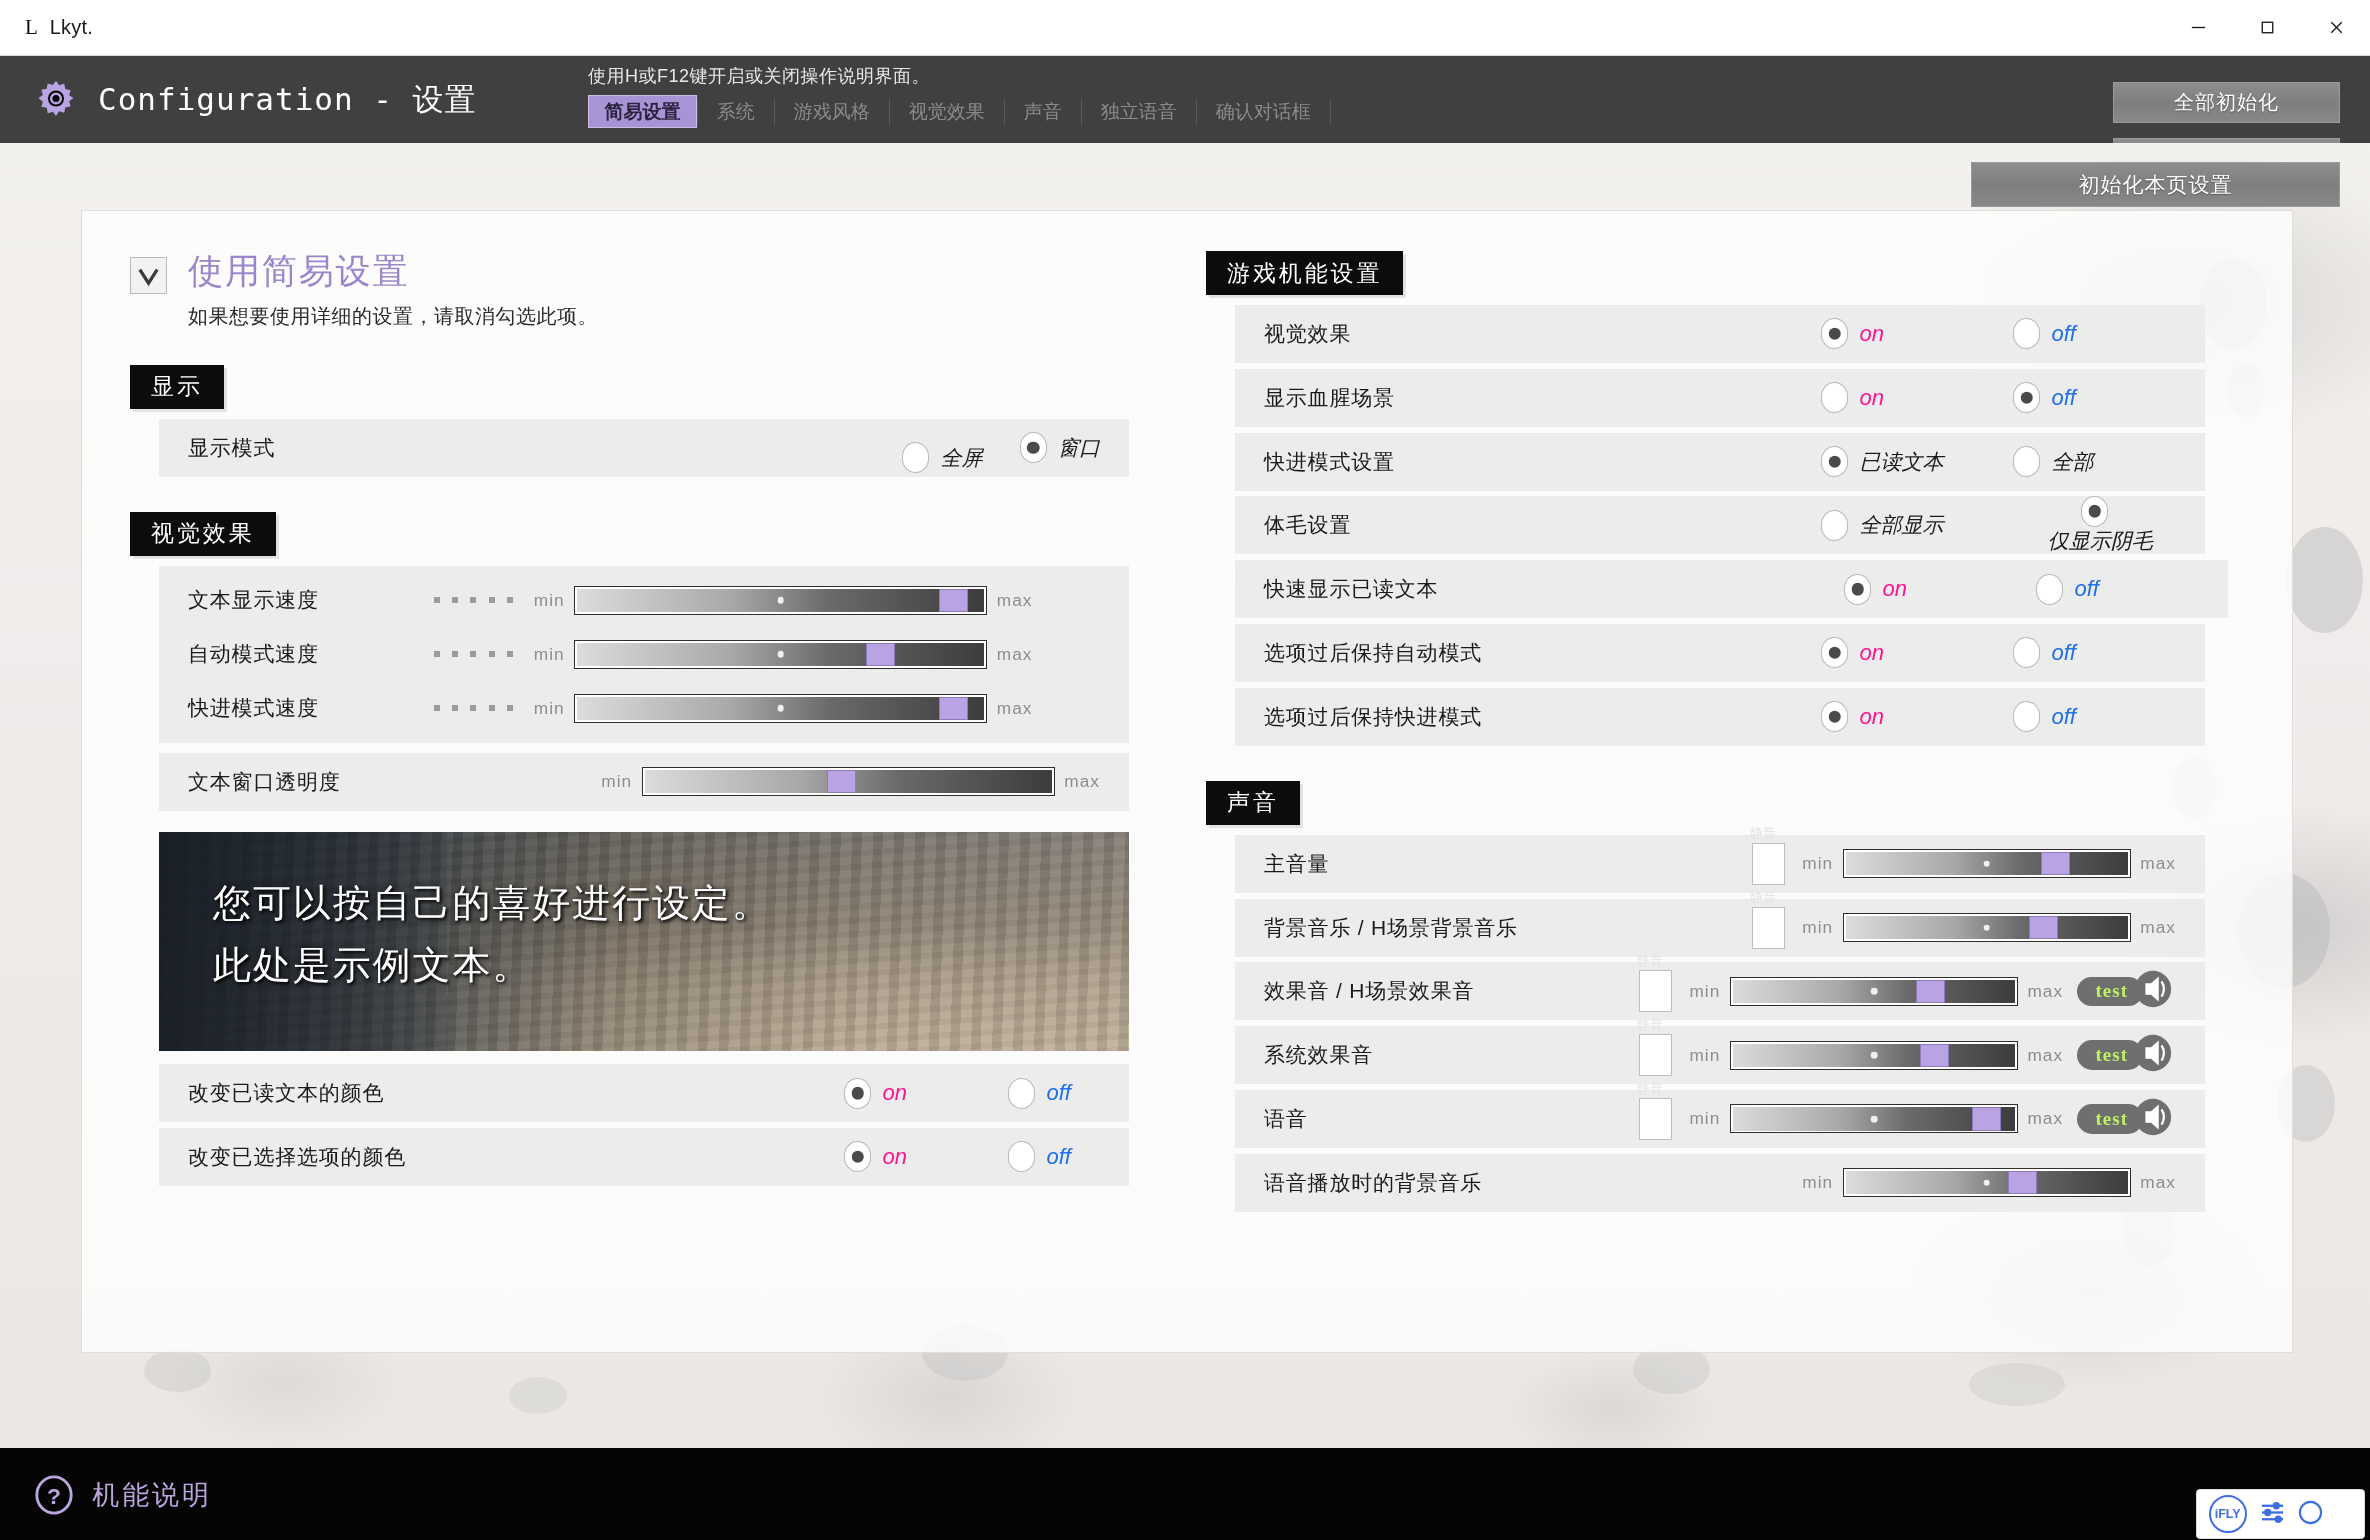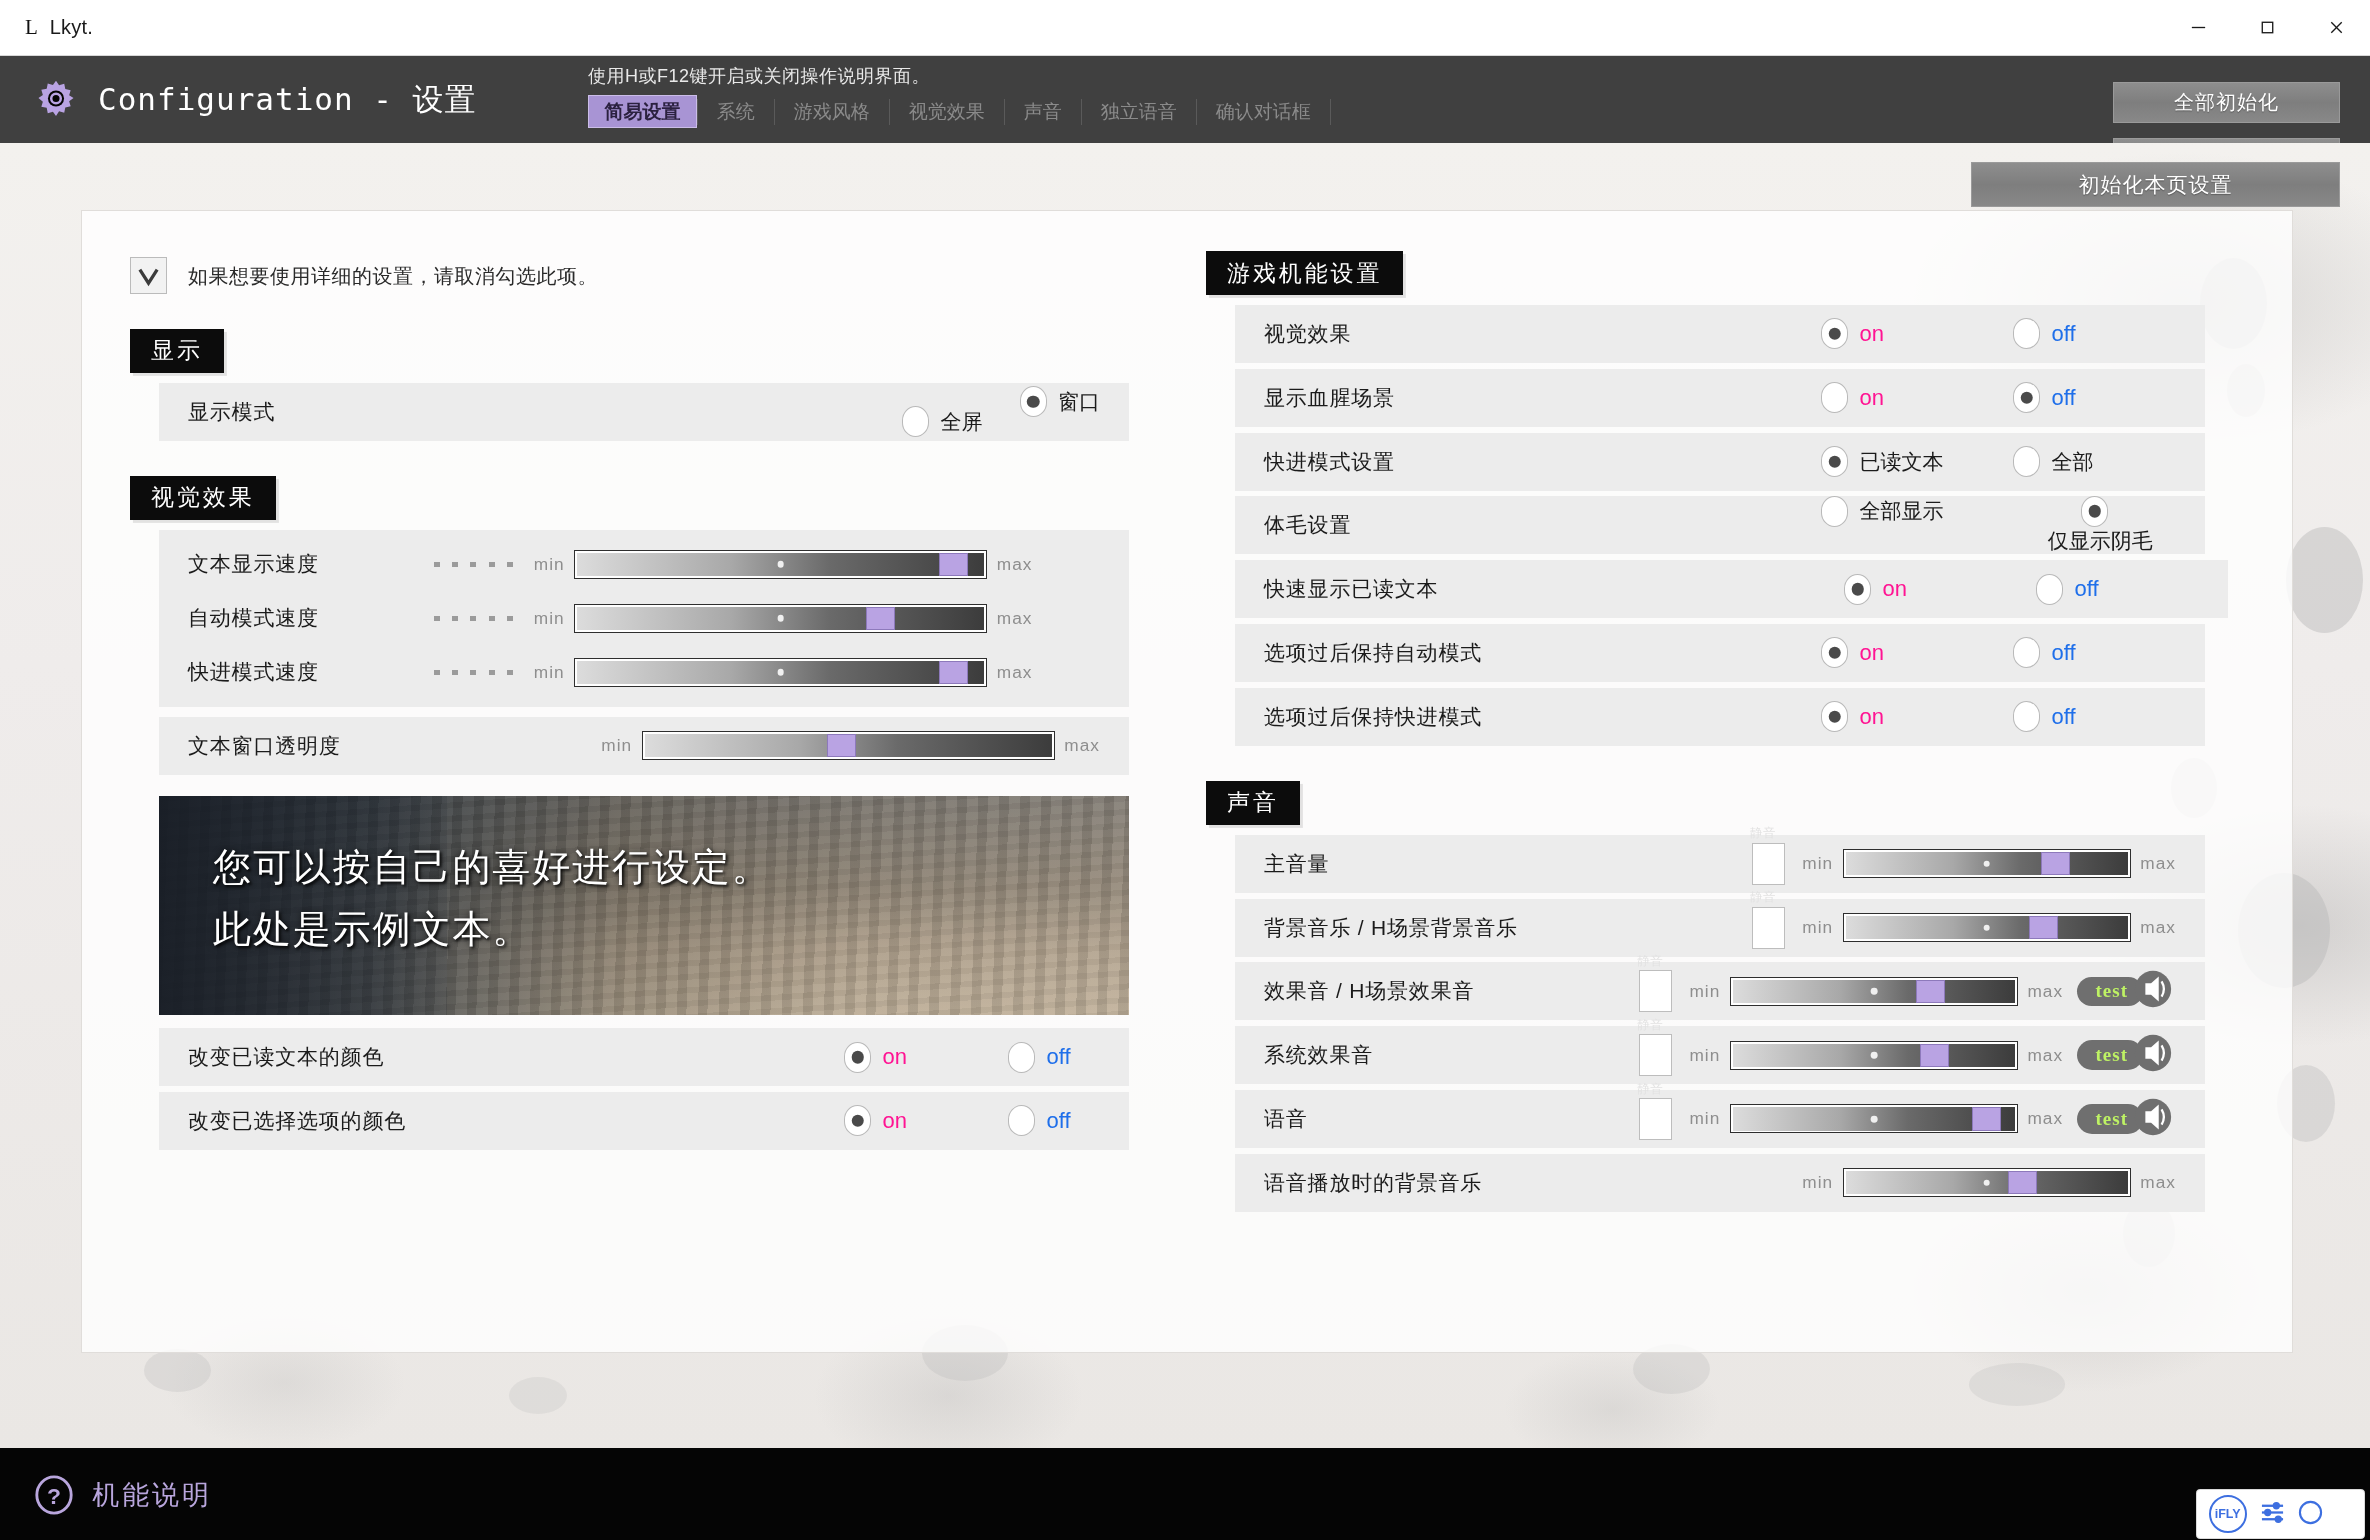--- a/index.html
+++ b/index.html
@@ -109,21 +109,21 @@
   .row {
     background: #ececec; height: 54px; display: flex; align-items: center;
     padding: 0 29px; margin-bottom: 5.8px; position: relative;
   }
   .row.tall { height: 58px; }
   .row-label { font-size: 21px; color: #1b1b1b; letter-spacing: 0.8px; white-space: nowrap; }
   .group { background: #ececec; padding: 7.7px 0; margin-bottom: 9.6px; }
   .group .row { background: transparent; margin-bottom: 0; }
 
   
-  .radios { margin-left: auto; display: flex; align-items: flex-start; }
+  .radios { margin-left: auto; display: flex; align-items: center; font-style: italic; }
   .radio-opt { display: flex; align-items: center; }
   .radio {
     width: 27px; height: 31px; border-radius: 50%/46%; background: #fff;
     border: 1px solid #b9b9b9; position: relative; flex: 0 0 auto;
   }
   .radio.on::after {
     content: ""; position: absolute; left: 50%; top: 50%;
     width: 12.5px; height: 12.5px; border-radius: 50%; background: #4a4a4a;
     transform: translate(-50%,-50%);
   }
@@ -306,20 +306,21 @@
 
     <div class="col-left">
 
       <div class="easy-head">
         <div class="cbox">
           <svg width="25" height="25" viewBox="0 0 26 26">
               <path d="M4 7 L13 21 L22 7" fill="none" stroke="#3b3b3b" stroke-width="3.4"></path>
             </svg>
         </div>
         <div class="easy-texts">
+          <div class="easy-title">使用简易设置</div>
           <div class="easy-sub">如果想要使用详细的设置，请取消勾选此项。</div>
         </div>
       </div>
 
       <div class="sec-tag-wrap">
         <span class="sec-tag">显示</span>
       </div>
 
       <div class="row tall" style="margin-left:29px;width:970px;">
         <span class="row-label">显示模式</span>

